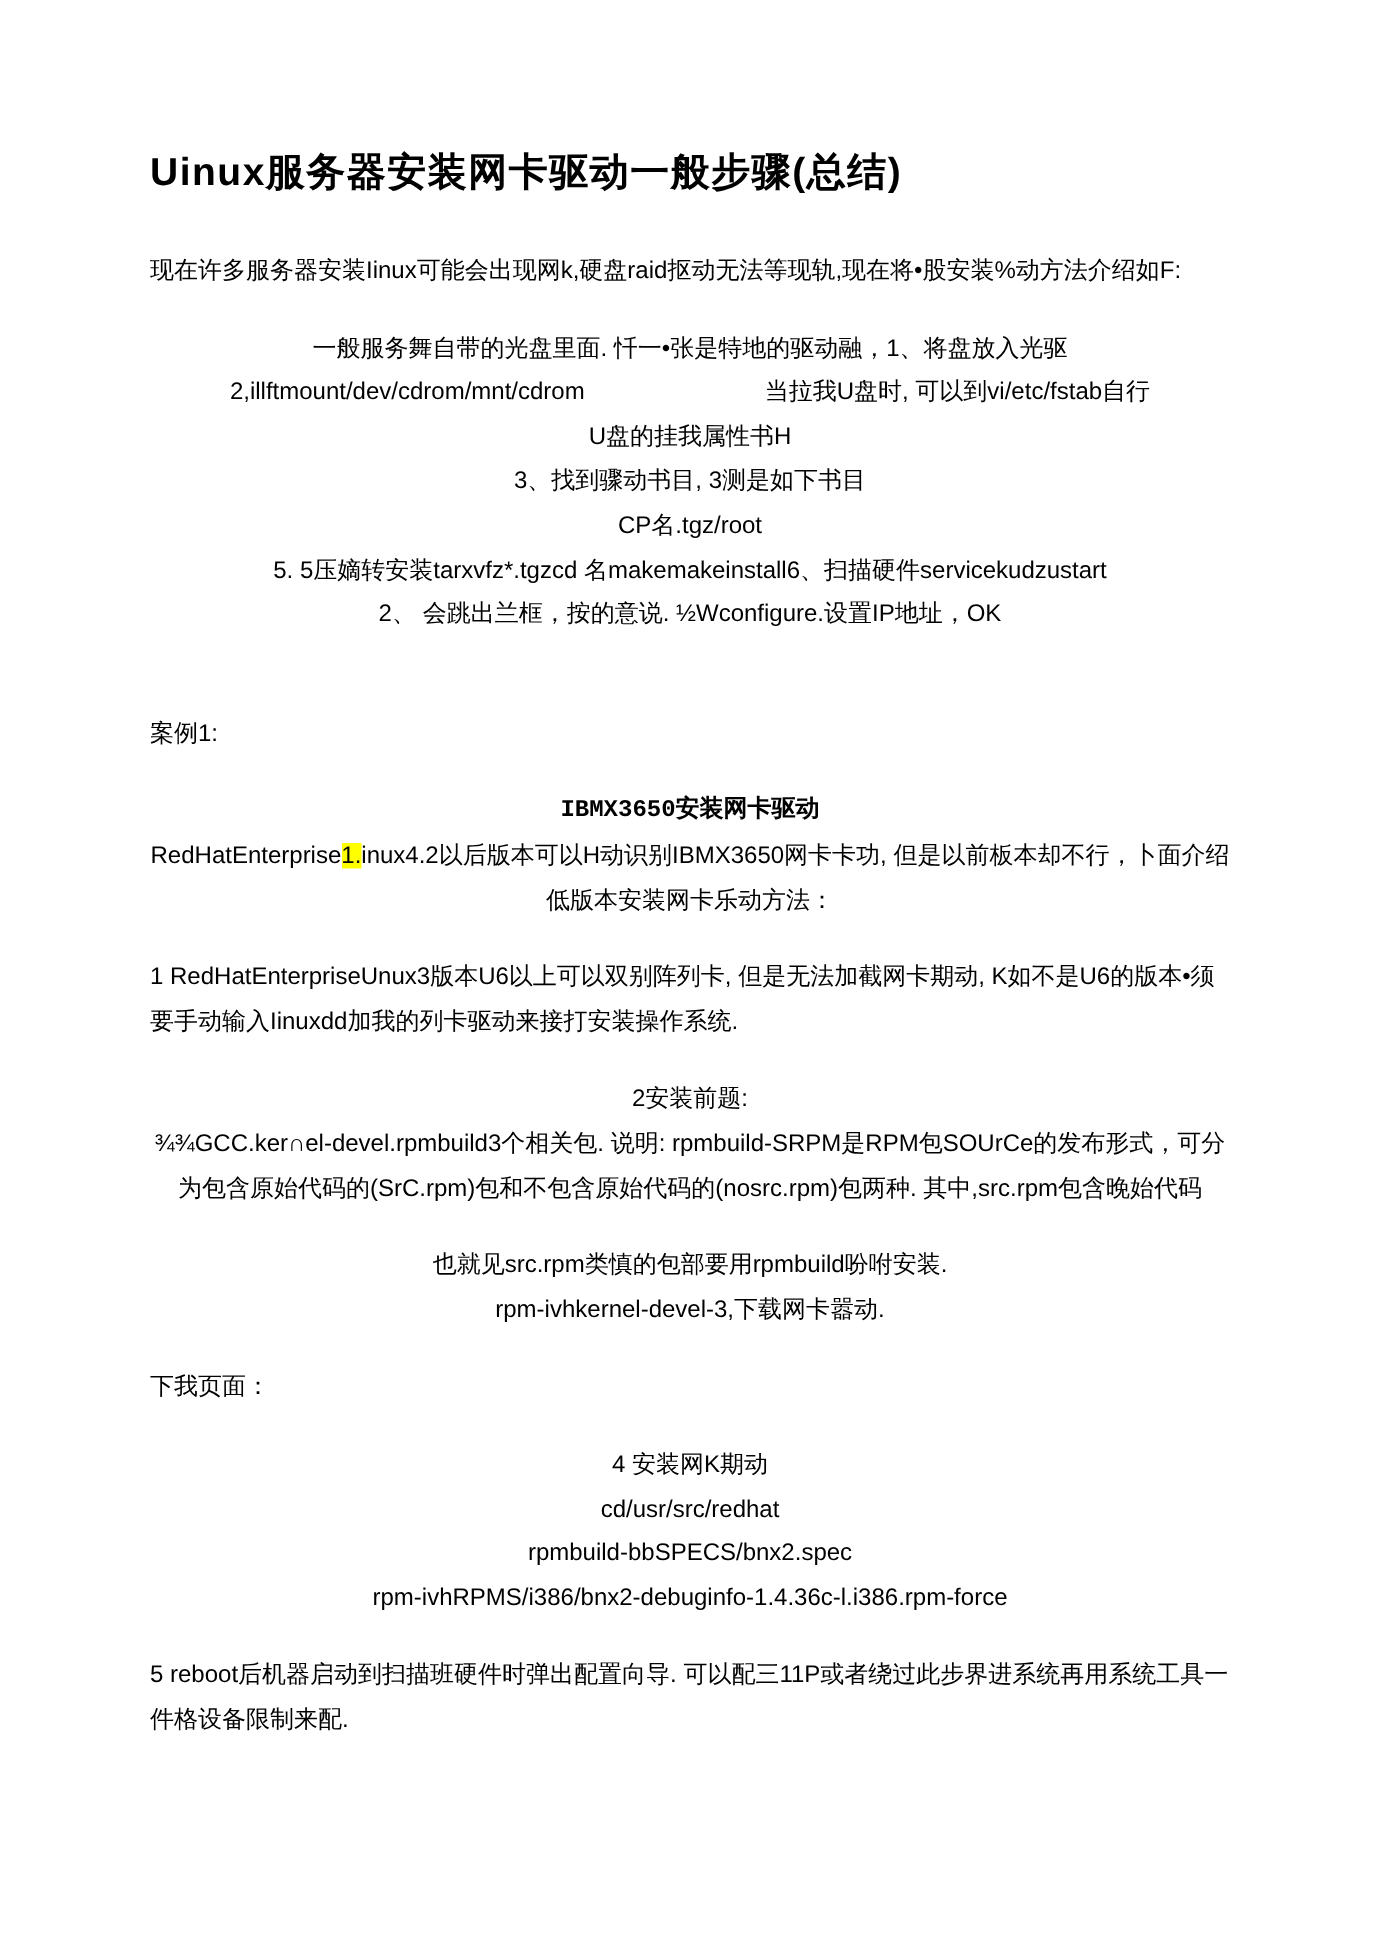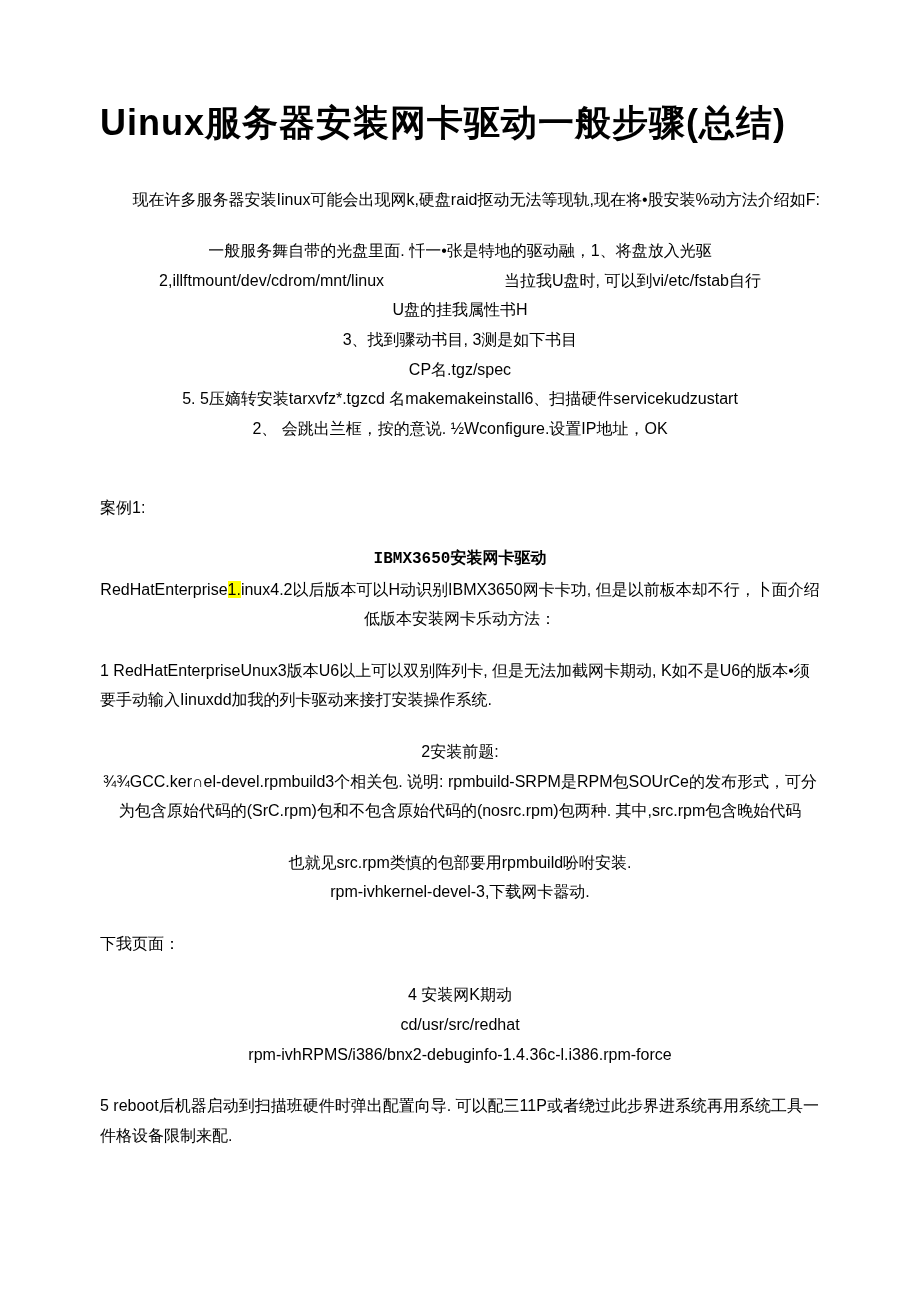--- a/index.html
+++ b/index.html
@@ -7,48 +7,48 @@
     width: 920px;
     min-height: 1301px;
     background: #fff;
     font-family: "Microsoft YaHei", "SimSun", Arial, sans-serif;
     color: #000;
     padding: 90px 100px 60px 100px;
     line-height: 1.85;
     font-size: 16px;
   }
   h1 {
-    font-size: 36px;
+    font-size: 26px;
     font-weight: bold;
     margin-bottom: 28px;
     letter-spacing: 1px;
   }
-  .para { margin-bottom: 4px; text-align: right; }
+  .para { margin-bottom: 4px; }
   .block { margin-top: 22px; margin-bottom: 4px; }
   .tight { margin-bottom: 0; text-align: center; }
   .hl { background: #ffff00; }
   .bold { font-weight: bold; font-family: Liberation Mono, monospace; }
   .mono { font-family: Arial, sans-serif; }
   .gap { display: inline-block; width: 120px; }
 </style>
 </head>
 <body>
 
 <h1>Uinux服务器安装网卡驱动一般步骤(总结)</h1>
 
 <div class="para block">现在许多服务器安装Iinux可能会出现网k,硬盘raid抠动无法等现轨,现在将•股安装%动方法介绍如F:</div>
 
 <div class="block">
   <div class="tight">一般服务舞自带的光盘里面. 忏一•张是特地的驱动融，1、将盘放入光驱</div>
   <div class="tight">
-    <span>2,illftmount/dev/cdrom/mnt/linux</span><span class="gap"></span><span>当拉我U盘时, 可以到vi/etc/fstab自行</span>
+    <span>2,illftmount/dev/cdrom/mnt/cdrom</span><span class="gap"></span><span>当拉我U盘时, 可以到vi/etc/fstab自行</span>
   </div>
   <div class="tight">U盘的挂我属性书H</div>
   <div class="tight">3、找到骤动书目, 3测是如下书目</div>
-  <div class="tight">CP名.tgz/spec</div>
+  <div class="tight">CP名.tgz/root</div>
   <div class="tight">5.   5压嫡转安装tarxvfz*.tgzcd 名makemakeinstall6、扫描硬件servicekudzustart</div>
   <div class="tight">2、 会跳出兰框，按的意说. ½Wconfigure.设置IP地址，OK</div>
 </div>
 
 <div class="block" style="margin-top:50px;">案例1:</div>
 
 <div class="block">
   <div class="tight bold">IBMX3650安装网卡驱动</div>
   <div class="tight">
     <span>RedHatEnterprise</span><span class="hl">1.</span><span>inux4.2以后版本可以H动识别IBMX3650网卡卡功, 但是以前板本却不行，卜面介绍低版本安装网卡乐动方法：</span>
@@ -65,16 +65,17 @@
 <div class="block">
   <div class="tight">也就见src.rpm类慎的包部要用rpmbuild吩咐安装.</div>
   <div class="tight">rpm-ivhkernel-devel-3,下载网卡嚣动.</div>
 </div>
 
 <div class="block">下我页面：</div>
 
 <div class="block">
   <div class="tight">4   安装网K期动</div>
   <div class="tight mono">cd/usr/src/redhat</div>
+  <div class="tight mono">rpmbuild-bbSPECS/bnx2.spec</div>
   <div class="tight mono">rpm-ivhRPMS/i386/bnx2-debuginfo-1.4.36c-l.i386.rpm-force</div>
 </div>
 
 <div class="block">5   reboot后机器启动到扫描班硬件时弹出配置向导. 可以配三11P或者绕过此步界进系统再用系统工具一件格设备限制来配.</div>
 
 </body></html>

